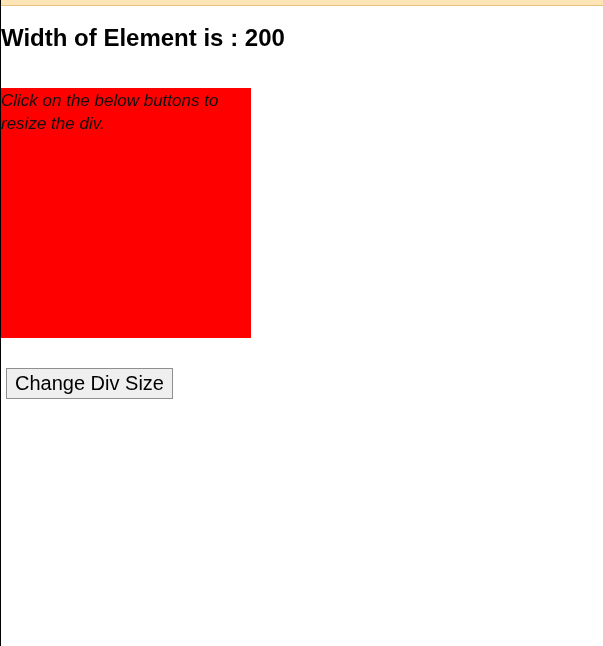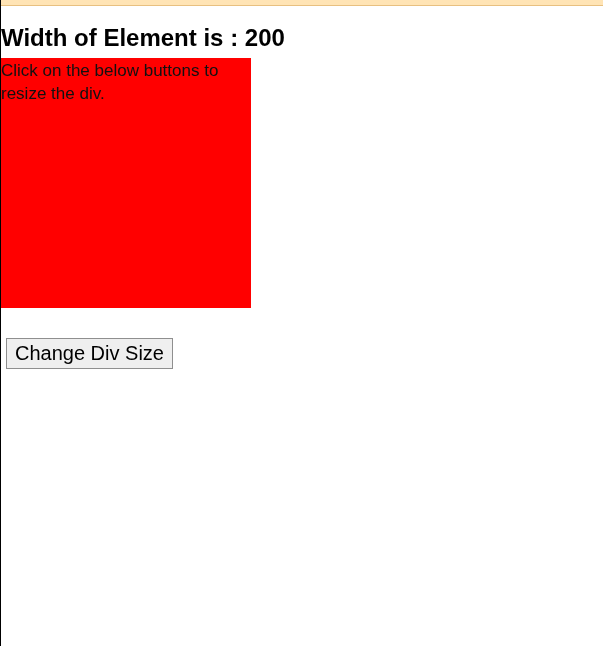--- a/index.html
+++ b/index.html
@@ -21,32 +21,33 @@
       width: 100%;
     }
     .content {
       padding-left: 0;
     }
     h2 {
       font-size: 24px;
       font-weight: bold;
       color: #000;
       margin-top: 18px;
-      margin-bottom: 6px;
+      margin-bottom: 36px;
       padding-left: 0;
     }
     .red-box {
       width: 250px;
       height: 250px;
       background: #ff0000;
       color: #111;
       font-size: 17px;
       line-height: 1.35;
       padding: 2px 0 0 0;
       margin-bottom: 30px;
+      font-style: italic;
     }
     .red-box-text {
       display: block;
     }
     .change-btn {
       font-family: Arial, Helvetica, sans-serif;
       font-size: 20px;
       padding: 3px 8px;
       background: #efefef;
       border: 1px solid #8f8f8f;

